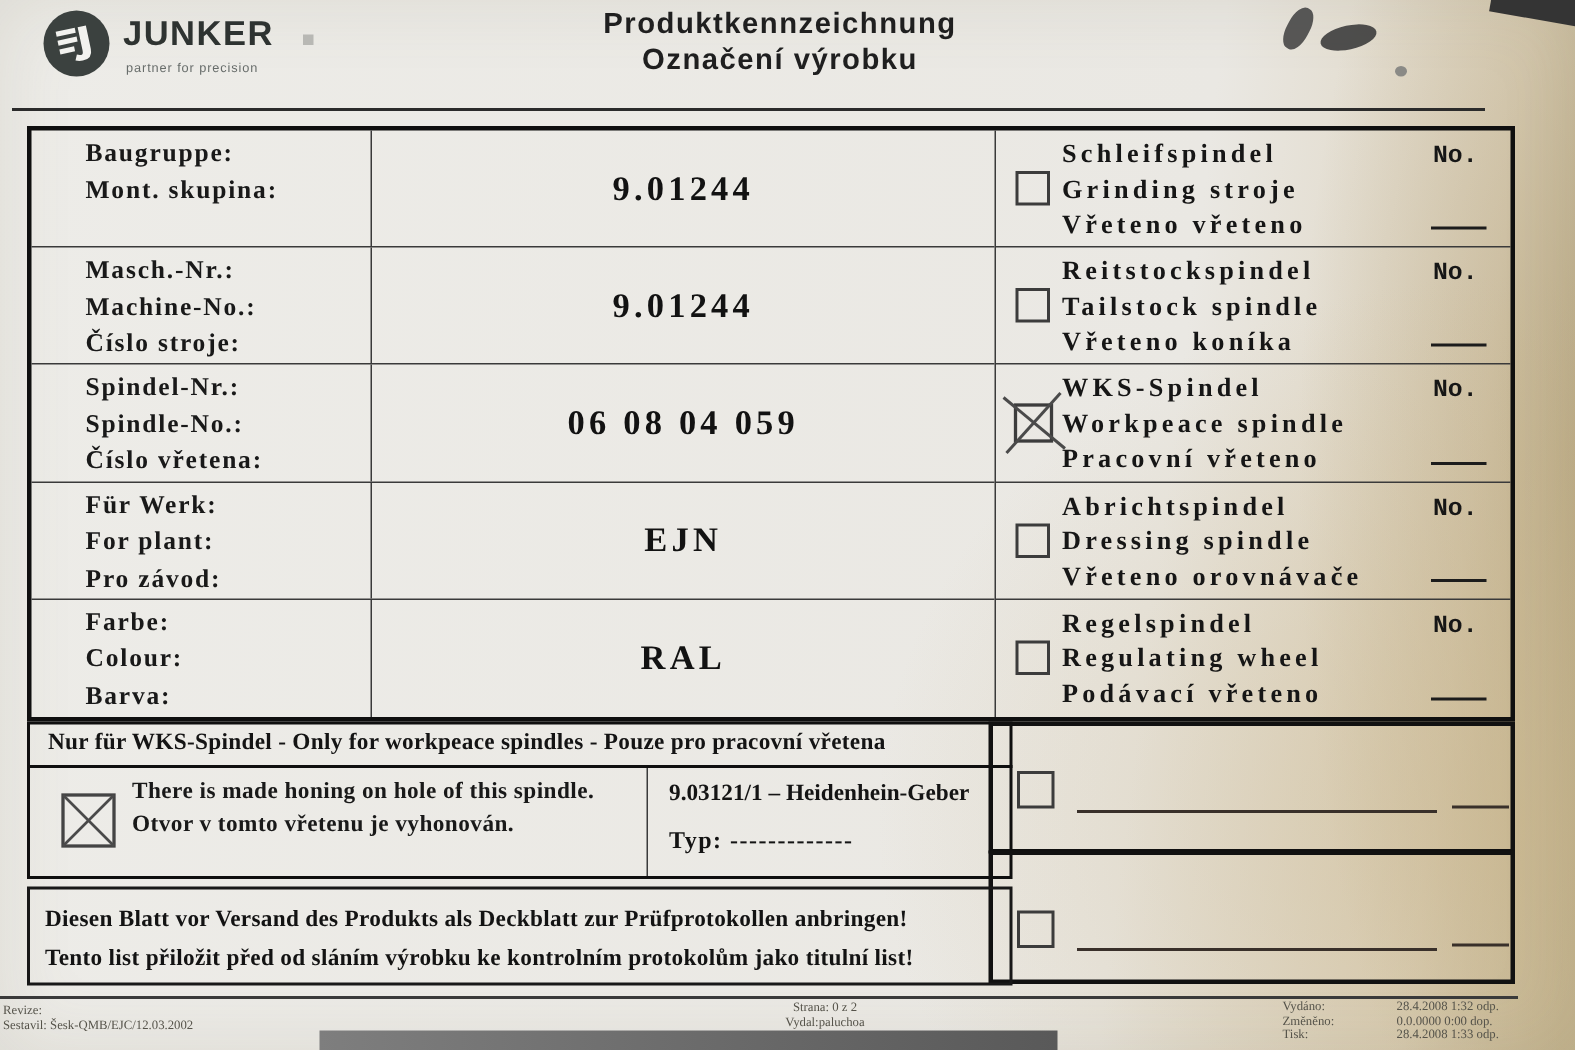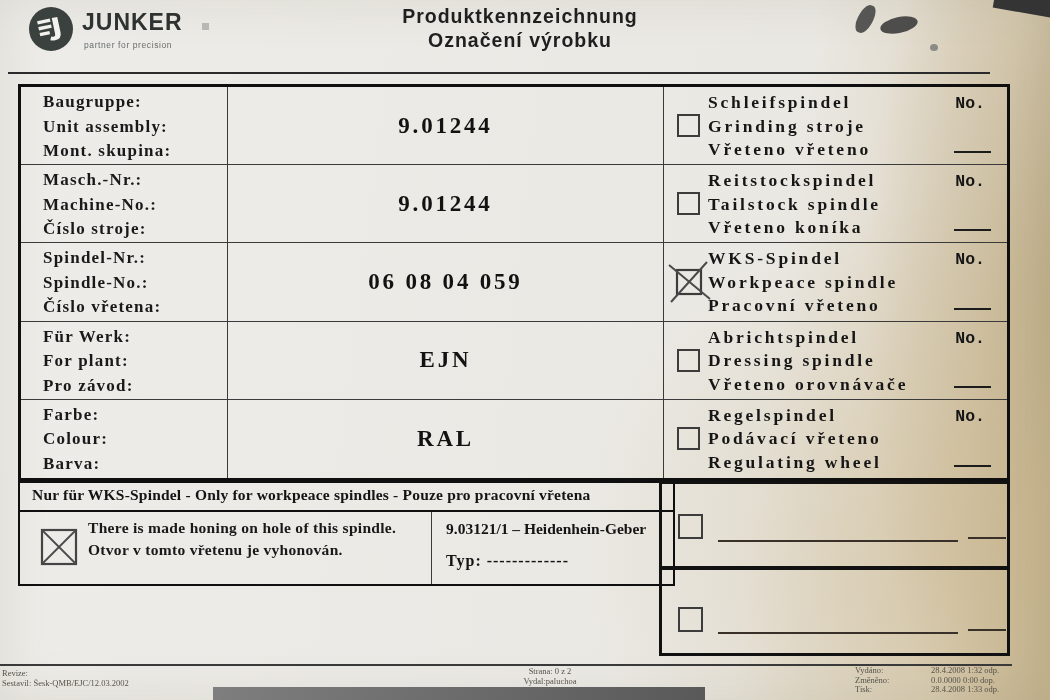--- a/index.html
+++ b/index.html
@@ -24,21 +24,21 @@
   .tagline{position:absolute;left:84px;top:40px;font-family:"Liberation Sans",sans-serif;font-size:8.5px;letter-spacing:.6px;color:#676c6a;}
   .title{position:absolute;left:350px;top:4px;width:340px;text-align:center;font-family:"Liberation Sans",sans-serif;font-weight:bold;color:#1f1f1f;}
   .title div{font-size:19.5px;line-height:24px;letter-spacing:1px;}
   .header-rule{position:absolute;left:8px;top:72px;width:982px;height:2px;background:#2b2b2b;}
   
   *{box-sizing:border-box;}
   .main-table{position:absolute;left:18px;top:84px;width:992px;height:397px;border:3px solid #0f0f0f;}
   .left-half{position:absolute;left:0;top:0;width:642px;height:100%;display:grid;grid-template-rows:repeat(5,1fr);}
   .lrow{border-bottom:1px solid #3a3a3a;display:flex;position:relative;}
   .lrow:last-child{border-bottom:none;}
-  .labels{width:207px;border-right:1px solid #3a3a3a;padding:3px 0 0 22px;}
+  .labels{width:227px;border-right:1px solid #3a3a3a;padding:3px 0 0 36px;}
   .labels div{font-weight:bold;font-size:17px;letter-spacing:1.2px;line-height:24.5px;color:#191919;white-space:nowrap;}
   .value{flex:1;display:flex;align-items:center;justify-content:center;font-weight:bold;font-size:23px;letter-spacing:2.8px;color:#121212;text-align:right;}
   .right-half{position:absolute;left:642px;top:0;width:344px;height:100%;border-left:1px solid #3a3a3a;display:grid;grid-template-rows:repeat(5,1fr);}
   .rrow{border-bottom:1px solid #3a3a3a;position:relative;}
   .rrow:last-child{border-bottom:none;}
   .cb{position:absolute;left:13px;top:27px;width:23px;height:23px;border:2px solid #3c3c3c;background:transparent;}
   .cb-x-svg{position:absolute;left:2px;top:16px;}
   .opt-lines{position:absolute;left:44px;top:4px;}
   .opt-lines div{font-weight:bold;font-size:17.5px;letter-spacing:2.8px;line-height:23.5px;color:#161616;white-space:nowrap;}
   .no{position:absolute;right:22px;top:7px;font-weight:bold;font-size:16.5px;color:#161616;font-family:Liberation Mono, monospace;}
@@ -100,21 +100,20 @@
     <div>Označení výrobku</div>
   </div>
   <div class="header-rule"></div>
 
   <div class="main-table">
     <div class="left-half">
 
       <div class="lrow">
         <div class="labels">
           <div>Baugruppe:</div>
-          <div>Unit assembly:</div>
           <div>Mont. skupina:</div>
         </div>
         <div class="value">9.01244</div>
       </div>
 
       <div class="lrow">
         <div class="labels">
           <div>Masch.-Nr.:</div>
           <div>Machine-No.:</div>
           <div>Číslo stroje:</div>
@@ -197,22 +196,22 @@
           <div>Vřeteno orovnávače</div>
         </div>
         <div class="no">No.</div>
         <div class="no-line"></div>
       </div>
 
       <div class="rrow">
         <div class="cb"></div>
         <div class="opt-lines">
           <div>Regelspindel</div>
+          <div>Regulating wheel</div>
           <div>Podávací vřeteno</div>
-          <div>Regulating wheel</div>
         </div>
         <div class="no">No.</div>
         <div class="no-line"></div>
       </div>
     </div>
   </div>
 
   <div class="wks-band">Nur für WKS-Spindel - Only for workpeace spindles - Pouze pro pracovní vřetena</div>
 
   <div class="honing-box">
@@ -237,20 +236,24 @@
     <div class="blank-cb" style="left:16px;top:30px;"></div>
     <div class="blank-line" style="left:56px;top:56px;width:240px;"></div>
     <div class="blank-line" style="left:306px;top:53px;width:38px;"></div>
   </div>
   <div class="blank-box box-b">
     <div class="blank-cb" style="left:16px;top:37px;"></div>
     <div class="blank-line" style="left:56px;top:62px;width:240px;"></div>
     <div class="blank-line" style="left:306px;top:59px;width:38px;"></div>
   </div>
 
+  <div class="instruction-box">
+    <div>Diesen Blatt vor Versand des Produkts als Deckblatt zur Prüfprotokollen anbringen!</div>
+    <div>Tento list přiložit před od sláním výrobku ke kontrolním protokolům jako titulní list!</div>
+  </div>
 
   <div class="footer-rule"></div>
   <div class="foot foot-left">
     <div>Revize:</div>
     <div>Sestavil: Šesk-QMB/EJC/12.03.2002</div>
   </div>
   <div class="foot foot-center">
     <div>Strana: 0 z 2</div>
     <div>Vydal:paluchoa</div>
     <div>Cesta:Dokument1</div>

